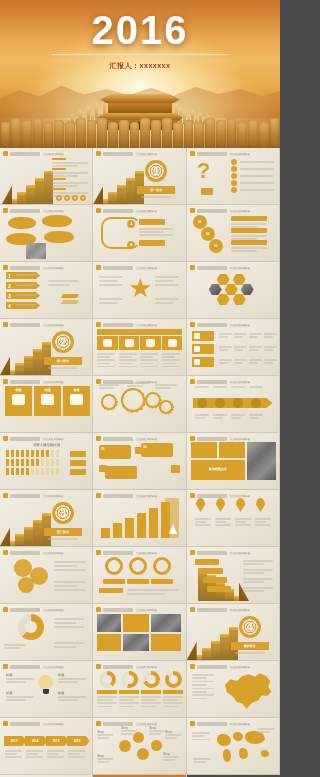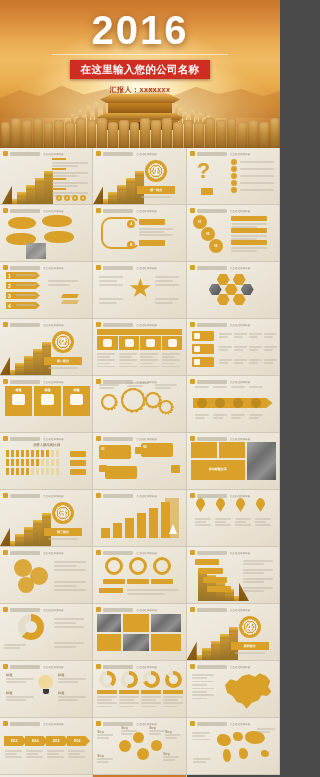--- a/index.html
+++ b/index.html
@@ -182,21 +182,20 @@
       <div class="pill"></div>
       <div class="pill"></div>
       <div class="pill"></div>
       <div class="pill"></div>
       <div class="pill"></div>
       <div class="pill"></div>
     </div>
   <div class="cv-txt">
     <div class="cv-year">2016</div>
     <div class="cv-hr"></div>
-    <div class="cv-box">在这里输入您的公司名称</div>
     <div class="cv-by">汇报人：xxxxxxx</div>
   </div>
 </div>
 
 <div class="grid" id="grid">
     <div class="slide" title="阶梯要点列表">
       <div class="hdr">
         <div class="tag"></div>
         <div class="ln"></div>
         <div style="font-size: 2.6px; color: rgb(142, 135, 120); margin-left: 1px;">点击此处添加标题</div>

